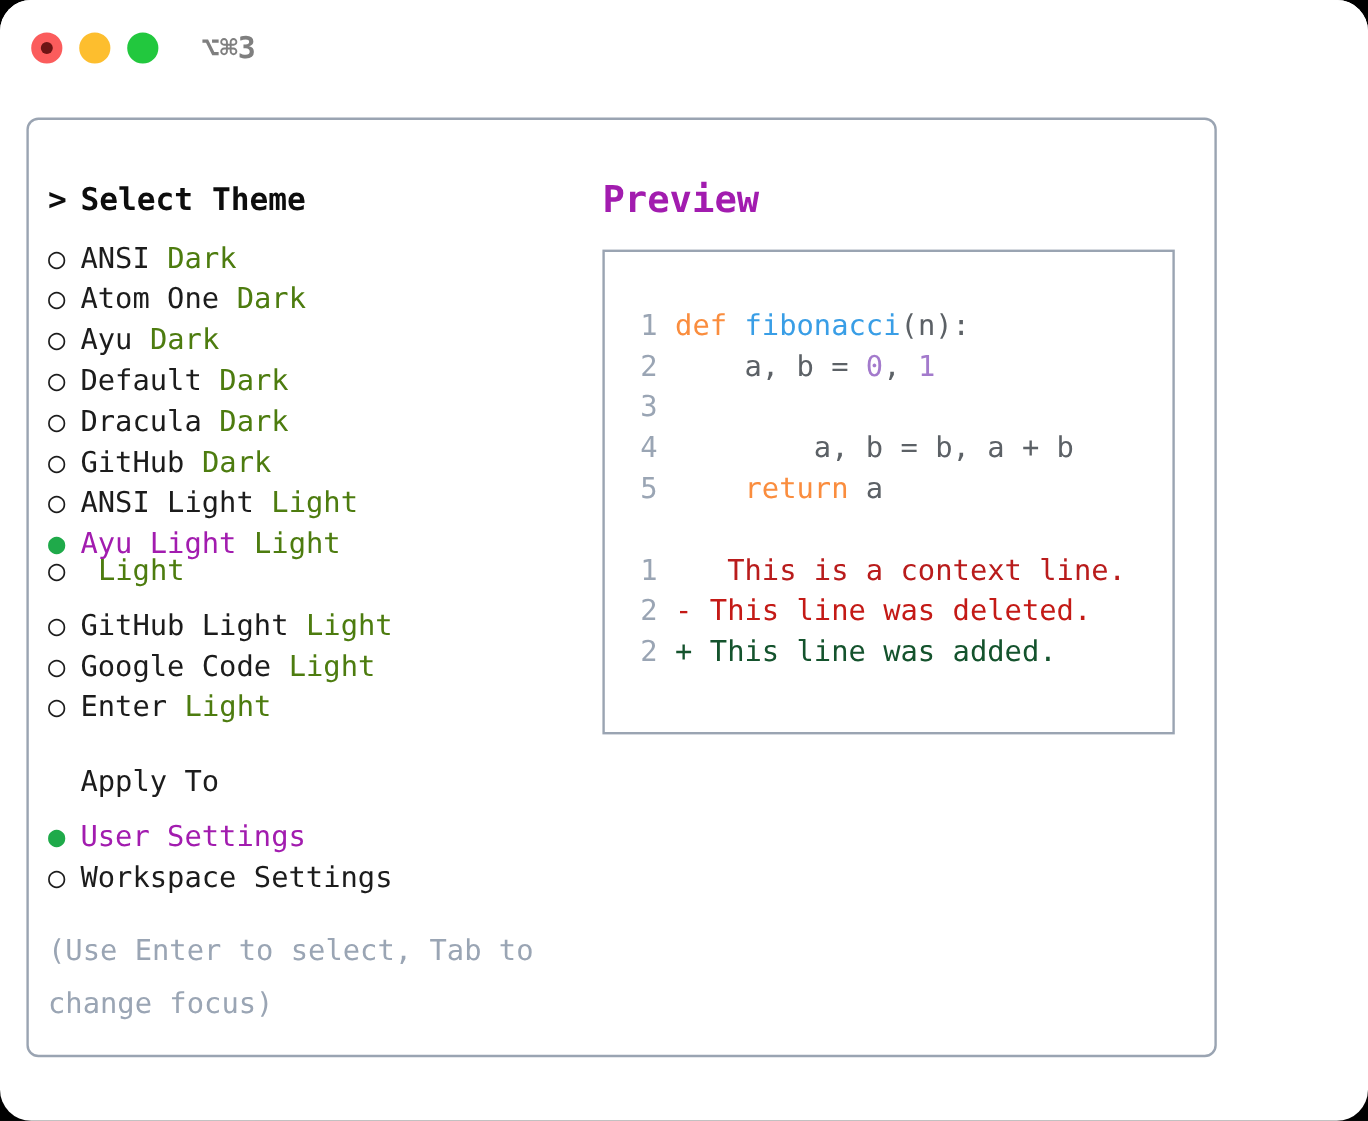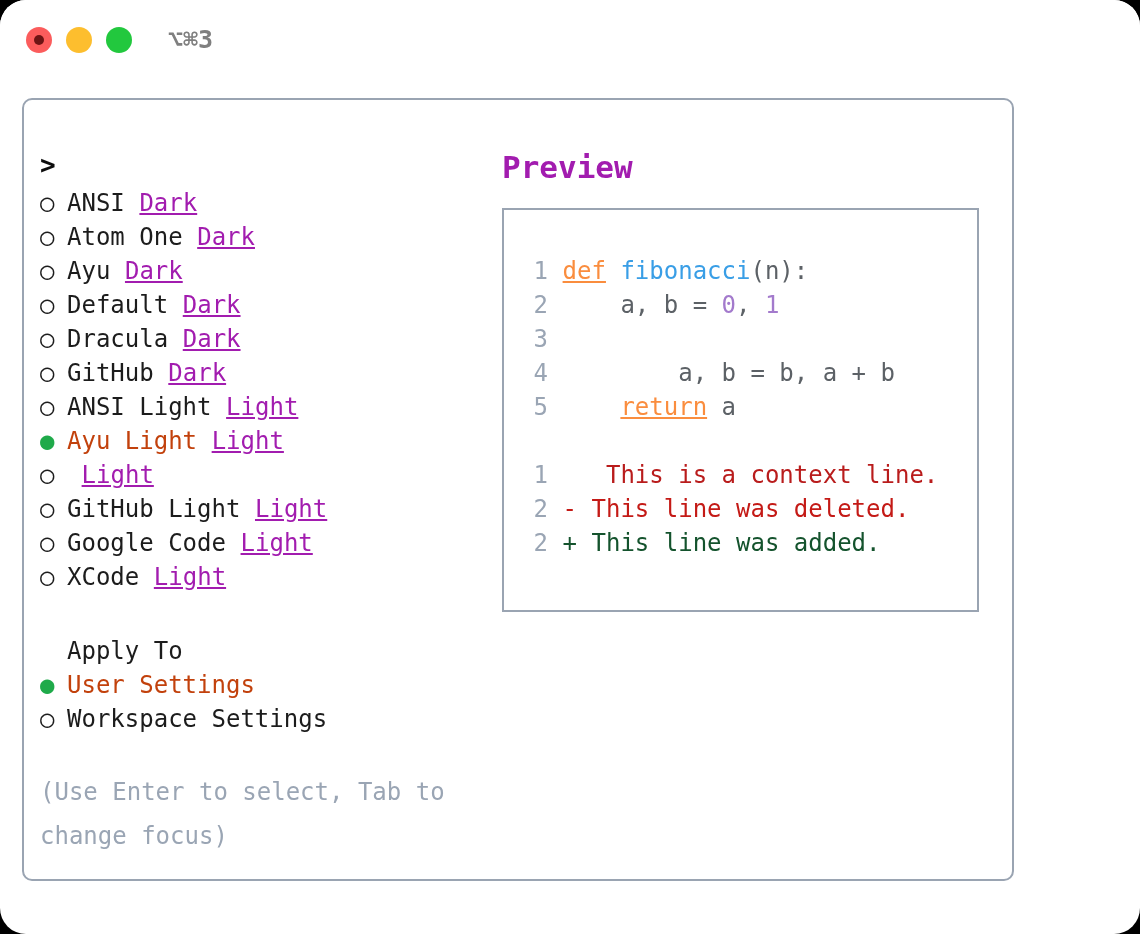--- a/index.html
+++ b/index.html
@@ -83,23 +83,23 @@
     display: inline-block;
     width: 27px;
     flex: 0 0 27px;
     font-size: 24px;
     line-height: 34px;
   }
   .marker.blank { color: transparent; }
   .marker.off   { color: #1c1c1c; }
   .marker.on    { color: #1faa4a; }
 
-  .label        { color: #1c1c1c; }
-  .label.sel    { color: #c2410c; text-align: right; }
-  .suffix       { color: #a21caf; padding-left: 14.6px; text-decoration: underline; }
+  .label        { color: #1c1c1c; margin-top: 12px; }
+  .label.sel    { color: #a21caf; text-align: right; }
+  .suffix       { color: #4d7c0f; padding-left: 14.6px; }
 
   #select-theme-heading {
     display: flex;
     align-items: baseline;
     height: 38px;
     font-size: 26px;
     line-height: 38px;
     font-weight: 700;
     color: #0d0d0d;
     white-space: pre;
@@ -160,21 +160,21 @@
   }
   .lineno {
     display: inline-block;
     width: 30px;
     flex: 0 0 30px;
     text-align: right;
     color: #9aa5b4;
   }
   .codetext { padding-left: 14.6px; }
 
-  .tok-kw    { color: #fa8d3e; text-decoration: underline; }
+  .tok-kw    { color: #fa8d3e; }
   .tok-fn    { color: #399ee6; }
   .tok-punct { color: #5c6166; }
   .tok-id    { color: #5c6166; }
   .tok-num   { color: #a37acc; }
   .tok-builtin { color: #f07171; }
 
   .diff-ctx { color: #b91c1c; }
   .diff-del { color: #c41a16; }
   .diff-add { color: #14532d; }
 
@@ -192,36 +192,36 @@
     <div class="dot" id="dot-min"></div>
     <div class="dot" id="dot-max"></div>
     <div id="shortcut">⌥⌘3</div>
   </div>
 
   <div id="panel">
 
     <div id="left-col">
 
       <div id="select-theme-heading">
-        <span class="marker">&gt;</span>
+        <span class="marker">&gt;</span><span>Select Theme</span>
       </div>
 
       <div id="theme-list">
           <div class="row"><span class="marker off">○</span><span class="label">ANSI</span><span class="suffix">Dark</span></div>
           <div class="row"><span class="marker off">○</span><span class="label">Atom One</span><span class="suffix">Dark</span></div>
           <div class="row"><span class="marker off">○</span><span class="label">Ayu</span><span class="suffix">Dark</span></div>
           <div class="row"><span class="marker off">○</span><span class="label">Default</span><span class="suffix">Dark</span></div>
           <div class="row"><span class="marker off">○</span><span class="label">Dracula</span><span class="suffix">Dark</span></div>
           <div class="row"><span class="marker off">○</span><span class="label">GitHub</span><span class="suffix">Dark</span></div>
           <div class="row"><span class="marker off">○</span><span class="label">ANSI Light</span><span class="suffix">Light</span></div>
           <div class="row"><span class="marker on">●</span><span class="label sel">Ayu Light</span><span class="suffix">Light</span></div>
           <div class="row"><span class="marker off">○</span><span class="suffix">Light</span></div>
           <div class="row"><span class="marker off">○</span><span class="label">GitHub Light</span><span class="suffix">Light</span></div>
           <div class="row"><span class="marker off">○</span><span class="label">Google Code</span><span class="suffix">Light</span></div>
-          <div class="row"><span class="marker off">○</span><span class="label">XCode</span><span class="suffix">Light</span></div>
+          <div class="row"><span class="marker off">○</span><span class="label">Enter</span><span class="suffix">Light</span></div>
         </div>
 
       <div class="spacer-48"></div>
 
       <div class="group-heading">
         <span class="marker blank">○</span><span>Apply To</span>
       </div>
 
       <div id="apply-to-list">
           <div class="row"><span class="marker on">●</span><span class="label sel">User Settings</span></div>

